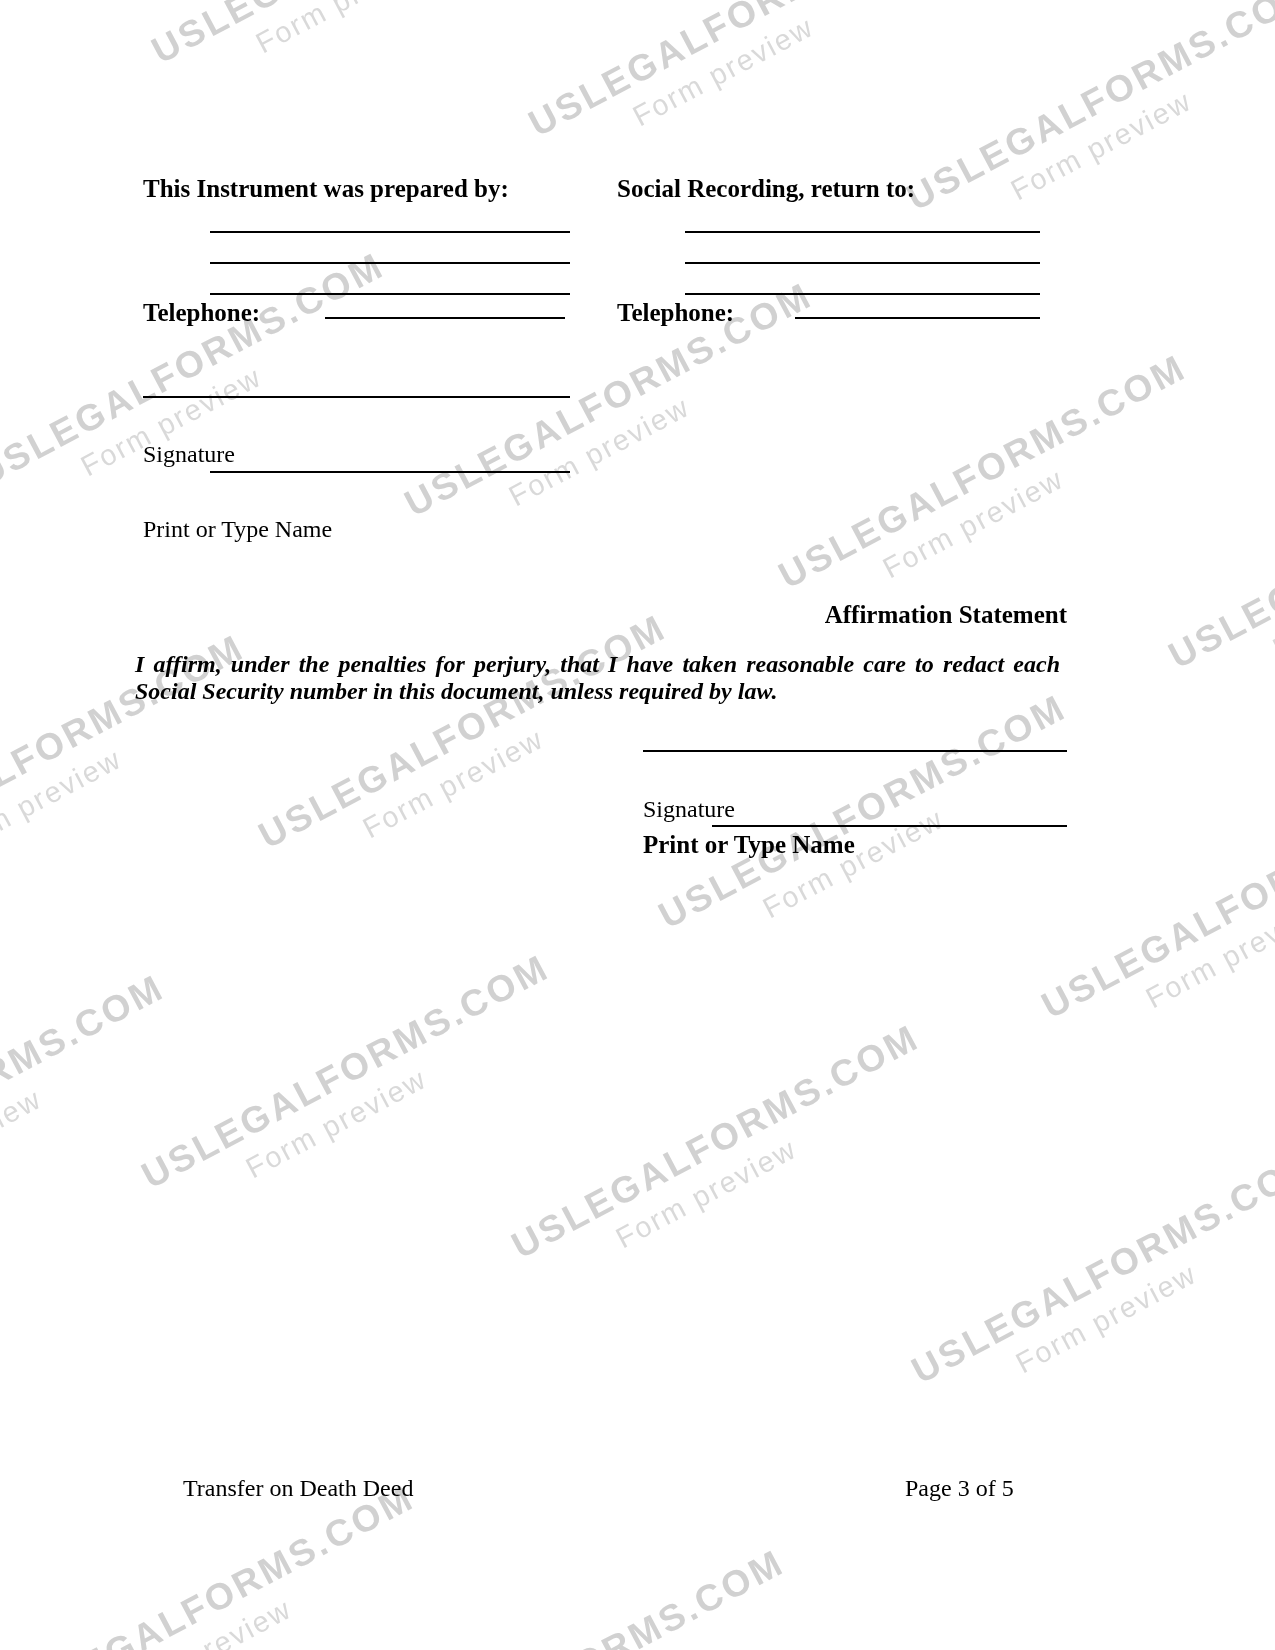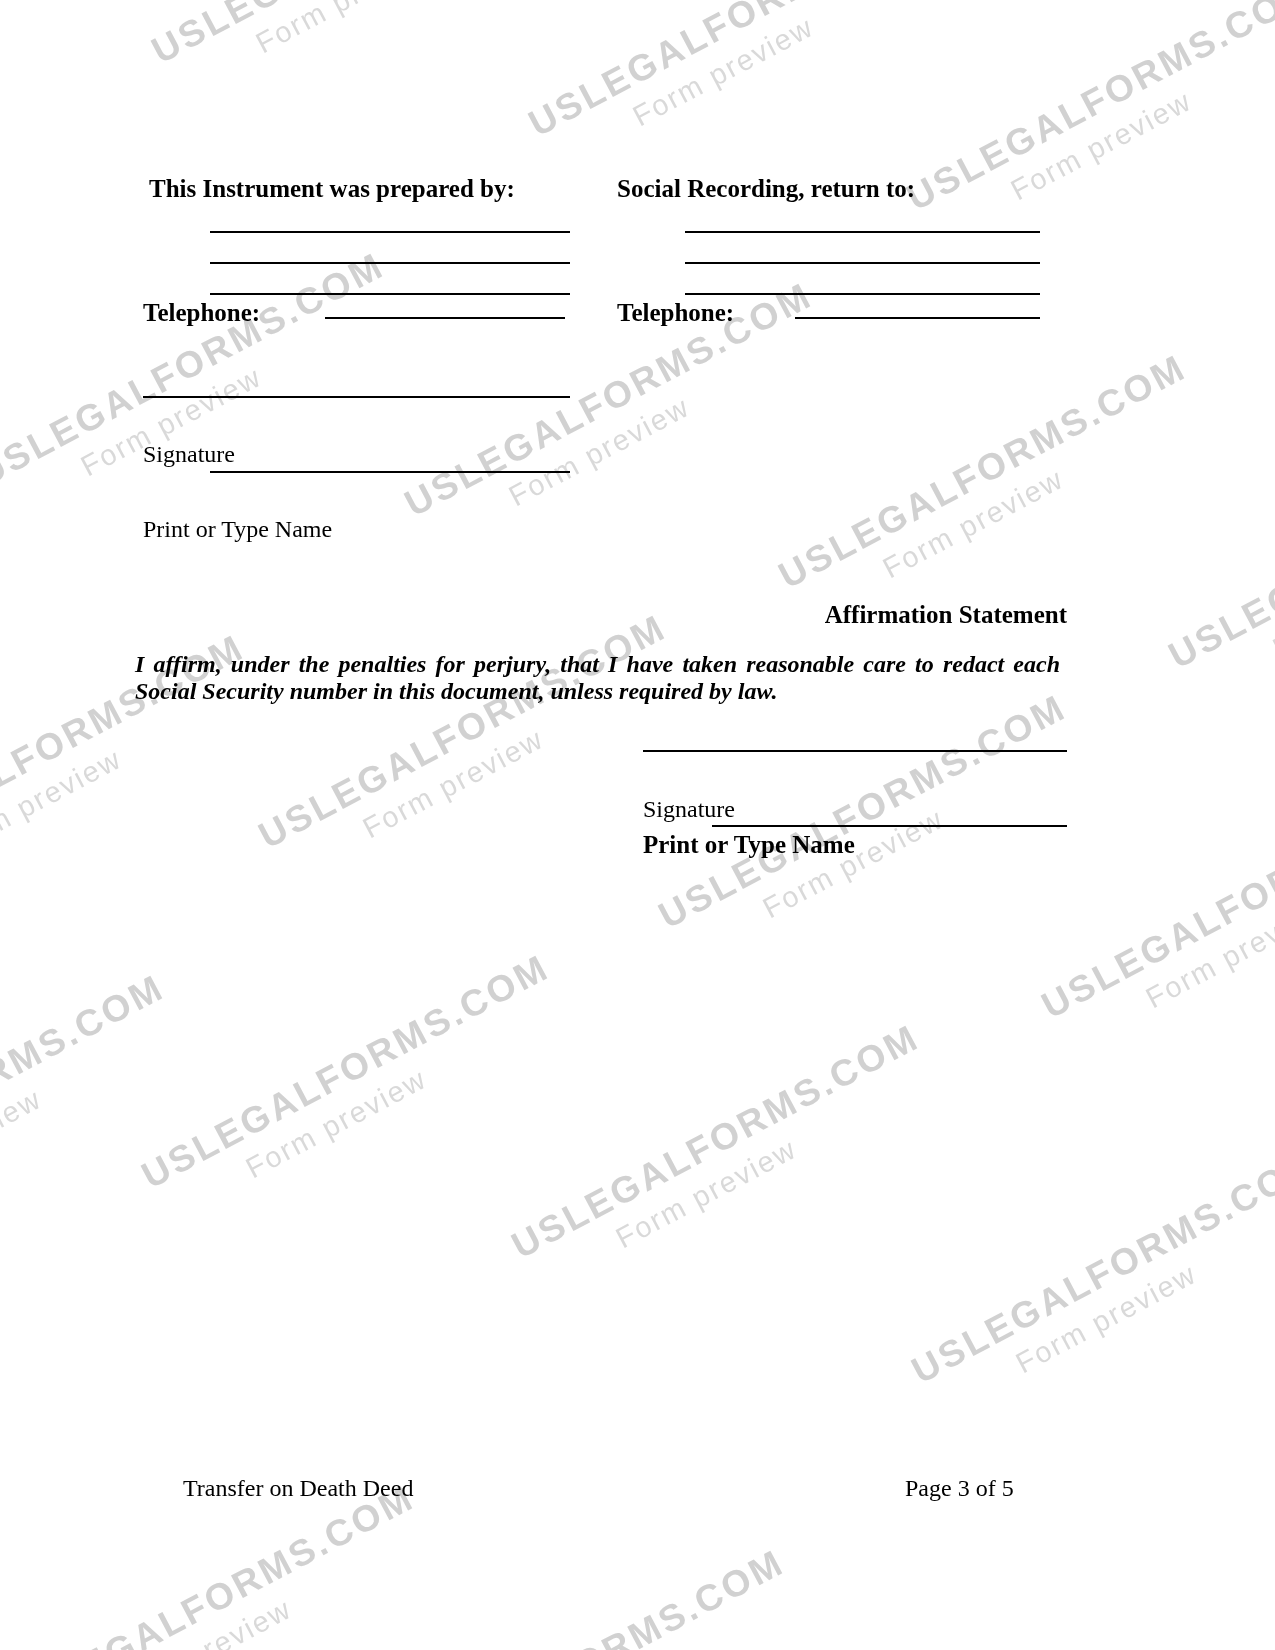--- a/index.html
+++ b/index.html
@@ -126,21 +126,21 @@
       <div class="wm-sub">Form preview</div>
     </div>
     <div class="wm" style="left: 370px; top: 1755px;">
       <div class="wm-main">USLEGALFORMS.COM</div>
       <div class="wm-sub">Form preview</div>
     </div>
   </div>
 
 <div id="content">
 
-  <div class="abs h" style="left:149px; top:175px;">This Instrument was prepared by:</div>
+  <div class="abs h" style="left:143px; top:175px;">This Instrument was prepared by:</div>
   <div class="abs h" style="left:617px; top:175px;">Social Recording, return to:</div>
 
   <div class="line" style="left:210px; top:231px; width:360px;"></div>
   <div class="line" style="left:210px; top:262px; width:360px;"></div>
   <div class="line" style="left:210px; top:293px; width:360px;"></div>
 
   <div class="line" style="left:685px; top:231px; width:355px;"></div>
   <div class="line" style="left:685px; top:262px; width:355px;"></div>
   <div class="line" style="left:685px; top:293px; width:355px;"></div>
 

